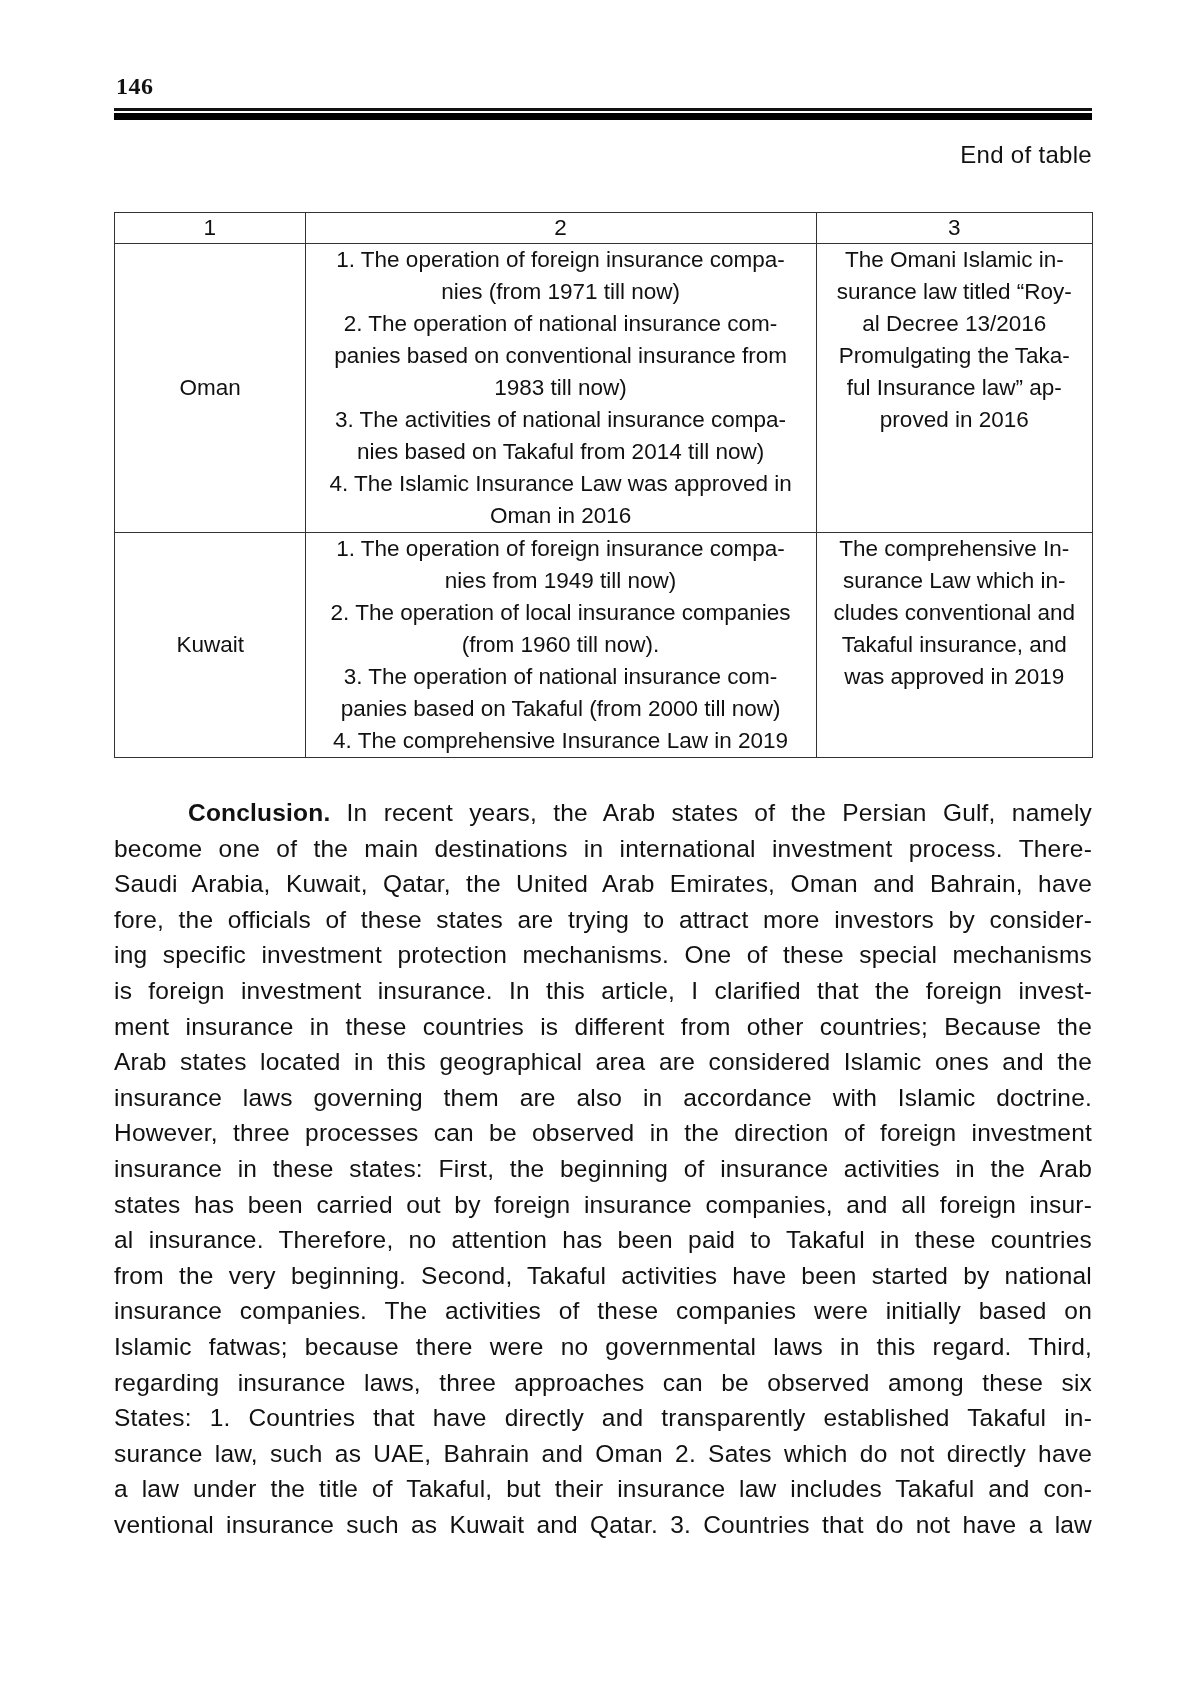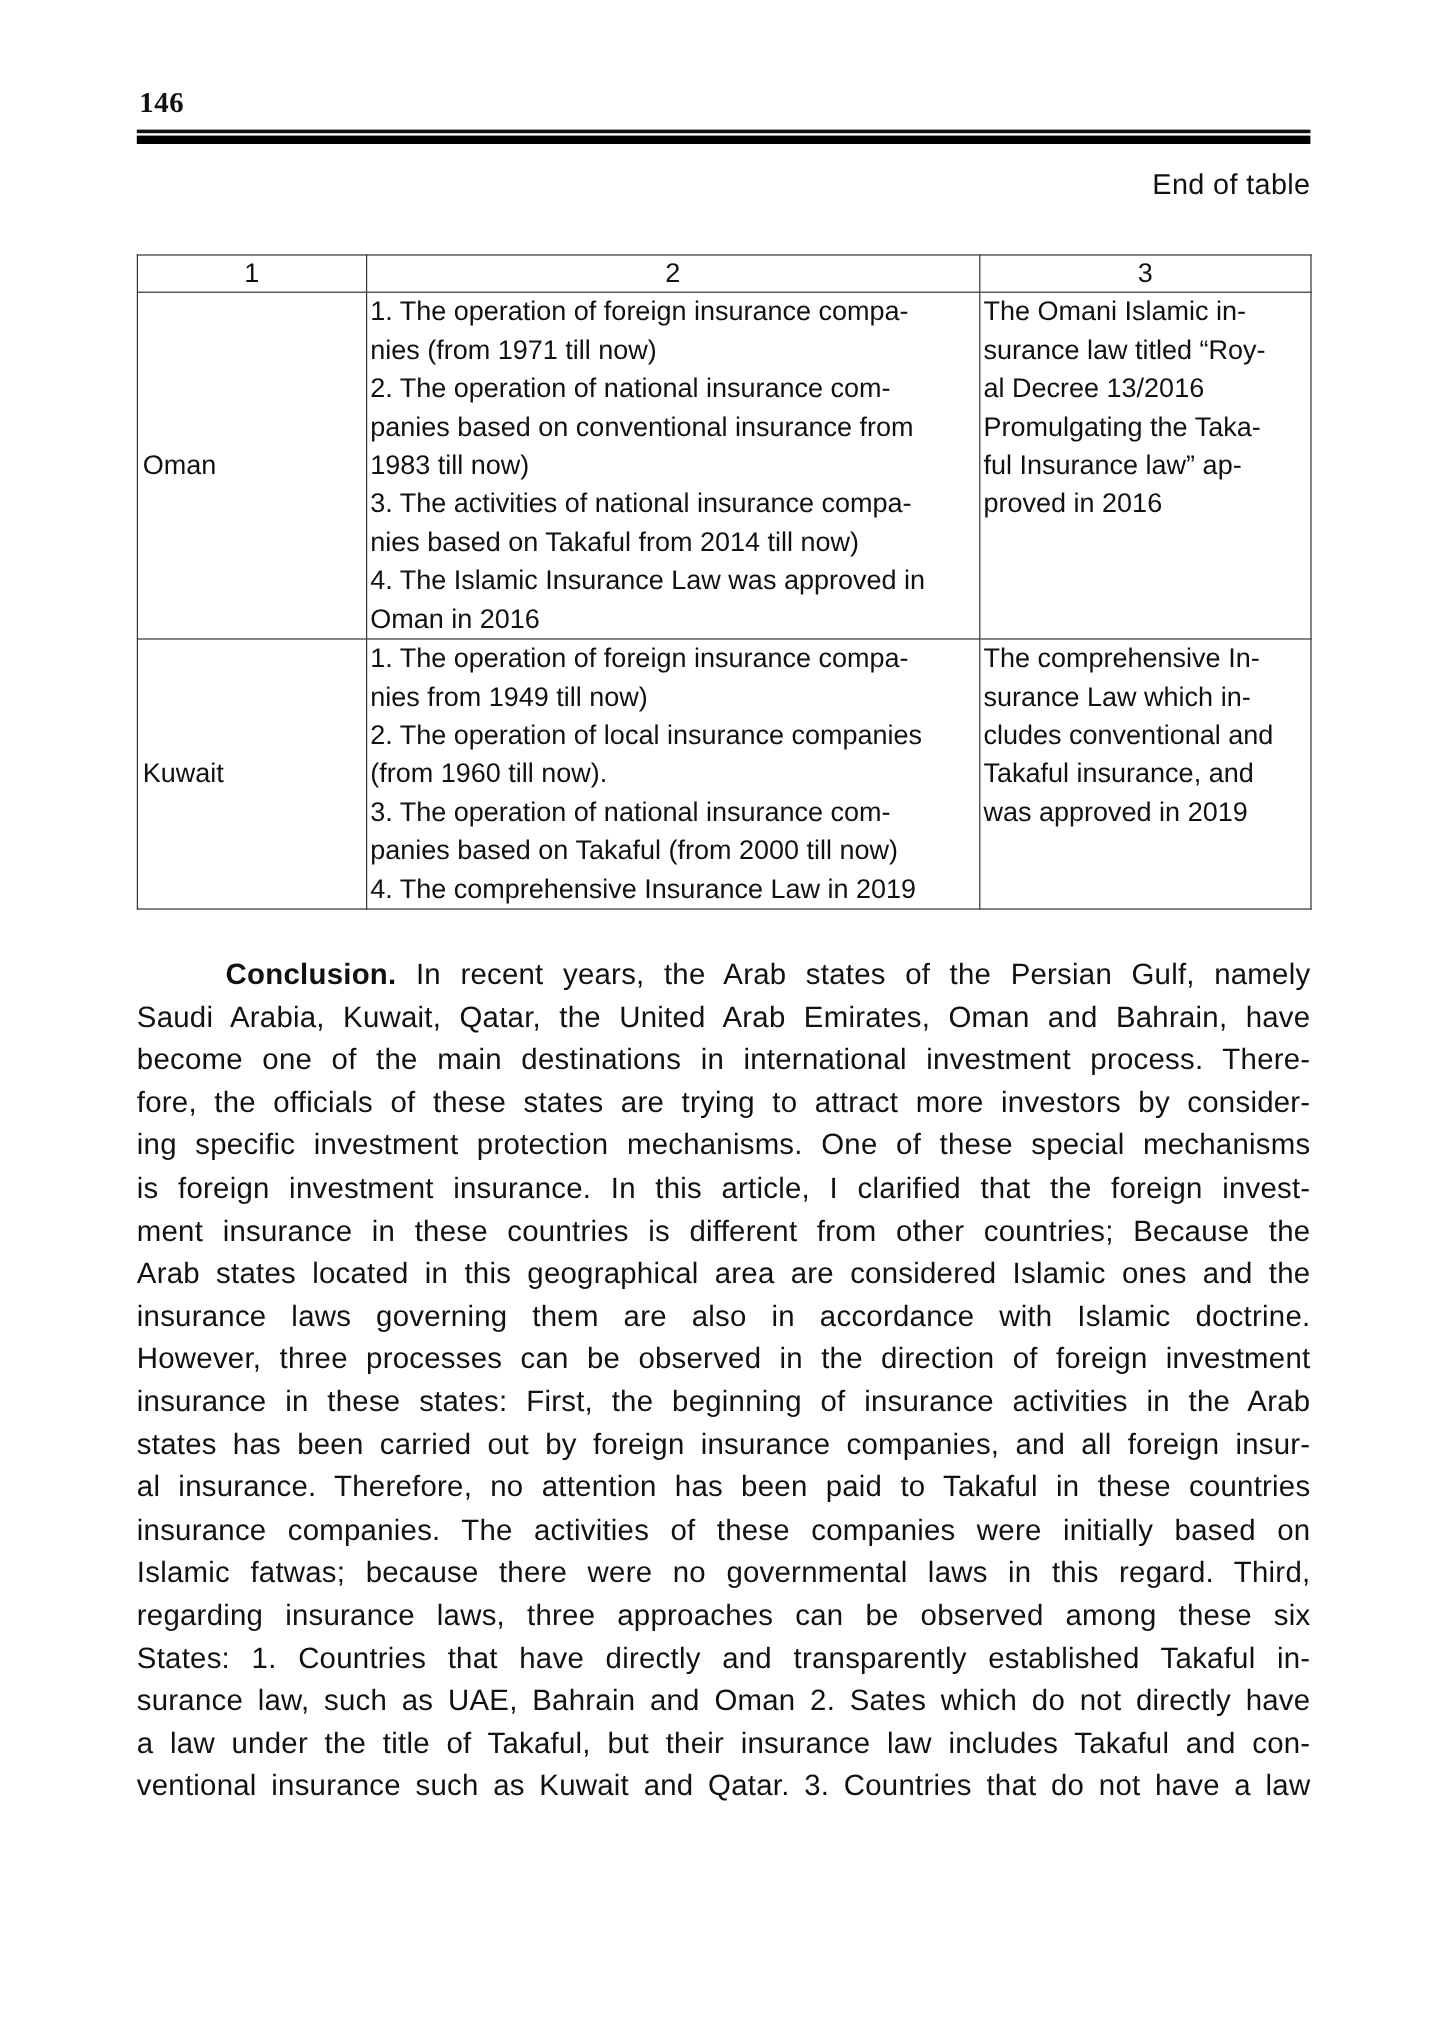--- a/index.html
+++ b/index.html
@@ -21,21 +21,21 @@
   }
   .end-of-table {
     position: absolute; right: 108px; top: 141px;
     font-size: 24px; text-align: center; letter-spacing: 0.3px;
   }
   table.doc-table {
     position: absolute; left: 114px; top: 212px; width: 979px;
     border-collapse: collapse; font-size: 22.5px; line-height: 32px;
   }
   table.doc-table td {
-    border: 1.5px solid #333; vertical-align: top; padding: 0 3px;
+    border: 1.5px solid #333; vertical-align: top; padding: 0 3px; text-align: center;
   }
   table.doc-table tr.head td { text-align: center; height: 30px; line-height: 30px; }
   table.doc-table td.col1 { width: 185px; vertical-align: middle; padding-left: 4px; }
   table.doc-table td.col2 { width: 505px; }
   table.doc-table td.col3 { width: 270px; }
   .line { display: block; white-space: nowrap; }
   .body-text {
     position: absolute; left: 114px; top: 795px; width: 978px;
     font-size: 24.5px; line-height: 35.6px; text-align: justify;
     letter-spacing: 0.2px;
@@ -99,32 +99,33 @@
       <span class="line">cludes conventional and</span>
       <span class="line">Takaful insurance, and</span>
       <span class="line">was approved in 2019</span>
     </td>
   </tr>
 </tbody>
   </table>
 
 <div class="body-text">
   <span class="ln first"><b>Conclusion.</b><span> In recent years, the Arab states of the Persian Gulf, namely</span></span>
+  <span class="ln">become one of the main destinations in international investment process. There-</span>
   <span class="ln">Saudi Arabia, Kuwait, Qatar, the United Arab Emirates, Oman and Bahrain, have</span>
-  <span class="ln">become one of the main destinations in international investment process. There-</span>
   <span class="ln">fore, the officials of these states are trying to attract more investors by consider-</span>
   <span class="ln">ing specific investment protection mechanisms. One of these special mechanisms</span>
   <span class="ln">is foreign investment insurance. In this article, I clarified that the foreign invest-</span>
   <span class="ln">ment insurance in these countries is different from other countries; Because the</span>
   <span class="ln">Arab states located in this geographical area are considered Islamic ones and the</span>
   <span class="ln">insurance laws governing them are also in accordance with Islamic doctrine.</span>
   <span class="ln">However, three processes can be observed in the direction of foreign investment</span>
   <span class="ln">insurance in these states: First, the beginning of insurance activities in the Arab</span>
   <span class="ln">states has been carried out by foreign insurance companies, and all foreign insur-</span>
   <span class="ln">al insurance. Therefore, no attention has been paid to Takaful in these countries</span>
+  <span class="ln">from the very beginning. Second, Takaful activities have been started by national</span>
   <span class="ln">insurance companies. The activities of these companies were initially based on</span>
   <span class="ln">Islamic fatwas; because there were no governmental laws in this regard. Third,</span>
   <span class="ln">regarding insurance laws, three approaches can be observed among these six</span>
   <span class="ln">States: 1. Countries that have directly and transparently established Takaful in-</span>
   <span class="ln">surance law, such as UAE, Bahrain and Oman 2. Sates which do not directly have</span>
   <span class="ln">a law under the title of Takaful, but their insurance law includes Takaful and con-</span>
   <span class="ln">ventional insurance such as Kuwait and Qatar. 3. Countries that do not have a law</span>
 </div>
 
 </body></html>

